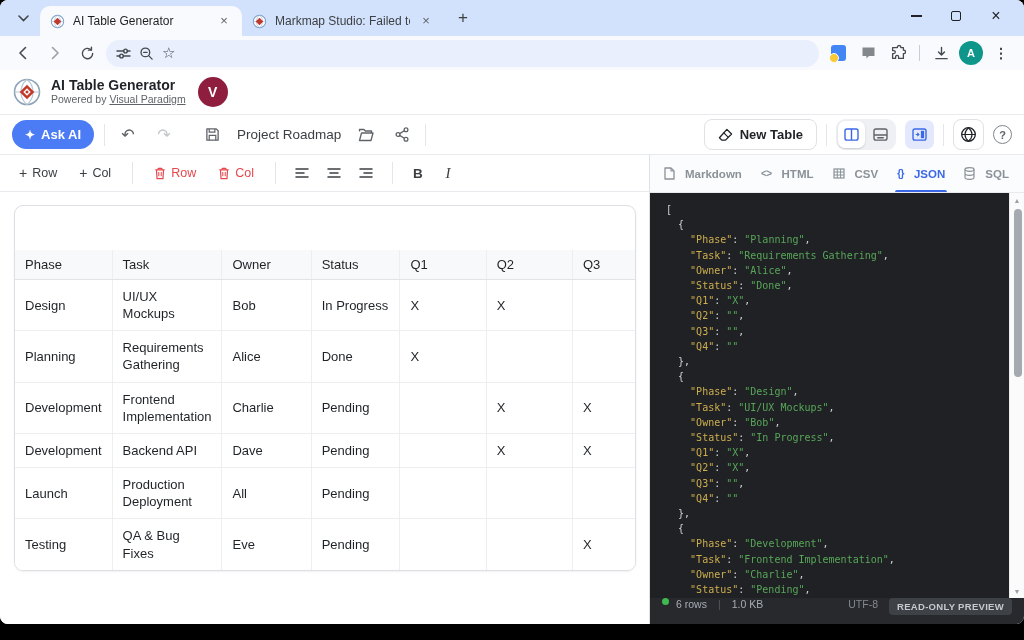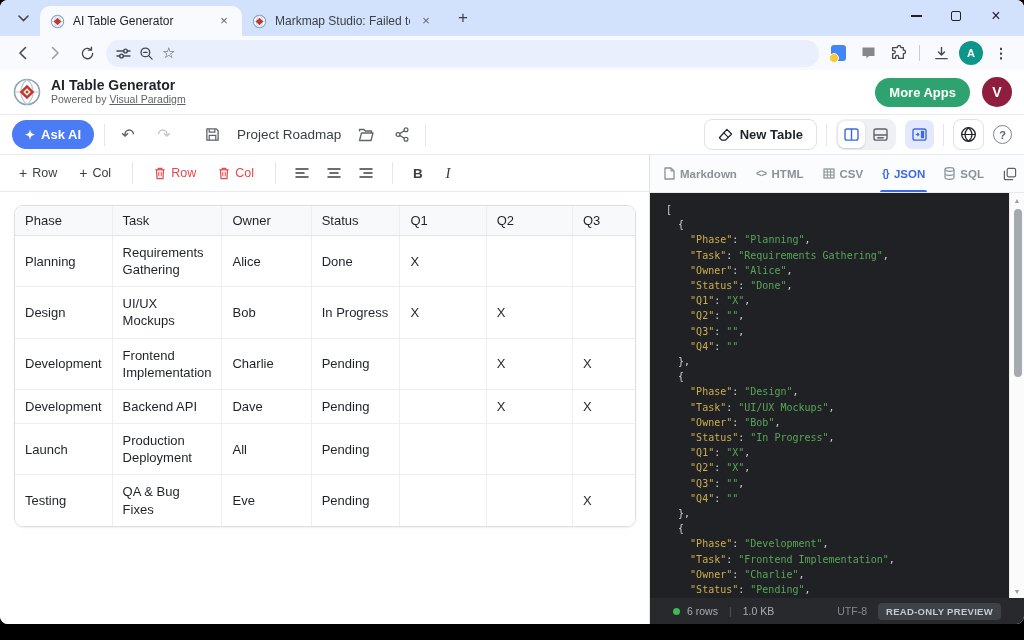--- a/index.html
+++ b/index.html
@@ -67,44 +67,44 @@
   .edittb { height:37px; border-bottom:1px solid #e8eaee; display:flex; align-items:center; padding:0 10px; gap:4px; flex:none; }
   .etbtn { display:flex; align-items:center; gap:5px; font-size:12.5px; color:#3c4043; padding:5px 9px; border-radius:6px; font-weight:500; }
   .etbtn.red { color:#e5484d; }
   .etbtn .plus { font-size:14px; font-weight:400; }
   .alignbtn { width:28px; height:26px; display:flex; align-items:center; justify-content:center; color:#3c4043; border-radius:6px; }
   .boldbtn { width:26px; height:26px; display:flex; align-items:center; justify-content:center; font-weight:700; font-size:13.5px; color:#3c4043; border-radius:6px; }
   .italbtn { width:26px; height:26px; display:flex; align-items:center; justify-content:center; font-style:italic; font-family:"Liberation Serif", serif; font-size:15px; color:#3c4043; border-radius:6px; }
 
   
   .tablewrap { margin:13px 13px 0 14px; border:1px solid #dcdfe3; border-radius:9px; overflow:hidden; box-shadow:0 1px 2px rgba(60,64,67,.08); align-self:flex-start; }
-  table.grid { border-collapse:collapse; table-layout:fixed; }
+  table.grid { border-collapse:collapse; table-layout:fixed;margin-top:44px; }
   table.grid th { background:#f8f9fa; font-size:13px; font-weight:500; color:#1f2328; text-align:left; padding:7px 10px; border-bottom:1px solid #e1e3e6; border-right:1px solid #eceef0; }
   table.grid th:last-child, table.grid td:last-child { border-right:none; }
   table.grid td { font-size:13px; color:#1f2328; padding:8px 10px; border-bottom:1px solid #eceef0; border-right:1px solid #eceef0; background:#fff; line-height:1.32; }
   table.grid tr:last-child td { border-bottom:none; }
   .hint { font-size:11px; color:#8b9096; margin:8px 14px 0 14px; }
 
   
   .ptabs { height:38px; background:#fbfcfd; border-bottom:1px solid #e8eaee; display:flex; align-items:center; padding:0 14px; gap:19px; flex:none; }
-  .ptab { display:flex; align-items:center; gap:5px; font-size:11.5px; font-weight:700; color:#8a9198; height:100%; position:relative; }
+  .ptab { display:flex; align-items:center; gap:10px; font-size:11.5px; font-weight:700; color:#8a9198; height:100%; position:relative; }
   .ptab .gl { font-size:10px; font-weight:700; letter-spacing:-.5px; }
   .ptab.active { color:#3b68e7; }
   .ptab.active::after { content:""; position:absolute; left:-2px; right:-2px; bottom:0; height:2px; background:#3b68e7; border-radius:2px 2px 0 0; }
   .ptools { margin-left:auto; display:flex; align-items:center; gap:13px; color:#5f6368; }
 
   .codearea { flex:1; background:#1f2124; position:relative; overflow:hidden; min-height:0; }
   .code-lines { padding:9px 26px 0 16px; font-family:"DejaVu Sans Mono", monospace; font-size:10px; line-height:15.2px; }
   .code-line { white-space:pre; }
   .vscroll { position:absolute; top:0; right:0; bottom:0; width:15px; background:#fbfbfc; border-left:1px solid #ececee; display:flex; flex-direction:column; align-items:center; }
   .varrow { color:#9aa0a6; font-size:7px; height:14px; display:flex; align-items:center; }
   .varrow.down { margin-top:auto; }
   .vthumb { position:absolute; top:16px; left:3.5px; width:8px; height:168px; border-radius:4px; background:#a5aab0; }
 
-  .statusbar { height:26px; background:#27292d; display:flex; align-items:center; padding:0 23px; flex:none; font-size:10.5px; color:#a8adb4; }
+  .statusbar { height:26px; background:#27292d; display:flex; align-items:flex-start; padding:0 12px; flex:none; font-size:10.5px; color:#a8adb4; }
   .sdot { width:7px; height:7px; border-radius:50%; background:#3fb950; margin-right:7px; }
   .ssep { color:#55585e; margin:0 11px; }
   .senc { margin-left:auto; color:#84888f; margin-right:11px; }
   .sbadge { background:#3e4146; color:#c6cad0; font-size:9.5px; font-weight:700; letter-spacing:.3px; padding:3px 8px; border-radius:4px; }
 
   svg { display:block; }
 </style>
 </head>
 <body>
 
@@ -222,21 +222,20 @@
           <path d="M2.5 15h25M15 2.5c-8 6.5-8 18.5 0 25M15 2.5c8 6.5 8 18.5 0 25" stroke="#b9c6d4" stroke-width="1.2" fill="none"></path>
           <rect x="9.8" y="9.8" width="10.4" height="10.4" fill="#c0392b" transform="rotate(45 15 15)"></rect>
           <rect x="12.4" y="12.4" width="5.2" height="5.2" fill="#fff" transform="rotate(45 15 15)"></rect>
           <rect x="13.7" y="13.7" width="2.6" height="2.6" fill="#c0392b" transform="rotate(45 15 15)"></rect>
         </svg>
       </span>
     <div class="apptitles">
       <div class="t1">AI Table Generator</div>
       <div class="t2"><span>Powered by</span> <a>Visual Paradigm</a></div>
     </div>
-    <button class="moreapps">More Apps</button>
     <div class="avatar-v">V</div>
   </div>
 
   <div class="menubar">
     <button class="askai">
       <span class="spark">✦</span>
       <span>Ask AI</span>
     </button>
     <span class="vdiv"></span>
     <div class="tbic">↶</div>
@@ -373,35 +372,35 @@
                 <th>Task</th>
                 <th>Owner</th>
                 <th>Status</th>
                 <th>Q1</th>
                 <th>Q2</th>
                 <th>Q3</th>
               </tr>
             </thead>
             <tbody>
               <tr>
+                <td>Design</td>
+                <td>UI/UX Mockups</td>
+                <td>Bob</td>
+                <td>In Progress</td>
+                <td>X</td>
+                <td>X</td>
+                <td></td>
+              </tr>
+              <tr>
                 <td>Planning</td>
                 <td>Requirements Gathering</td>
                 <td>Alice</td>
                 <td>Done</td>
                 <td>X</td>
                 <td></td>
-                <td></td>
-              </tr>
-              <tr>
-                <td>Design</td>
-                <td>UI/UX Mockups</td>
-                <td>Bob</td>
-                <td>In Progress</td>
-                <td>X</td>
-                <td>X</td>
                 <td></td>
               </tr>
               <tr>
                 <td>Development</td>
                 <td>Frontend Implementation</td>
                 <td>Charlie</td>
                 <td>Pending</td>
                 <td></td>
                 <td>X</td>
                 <td>X</td>

